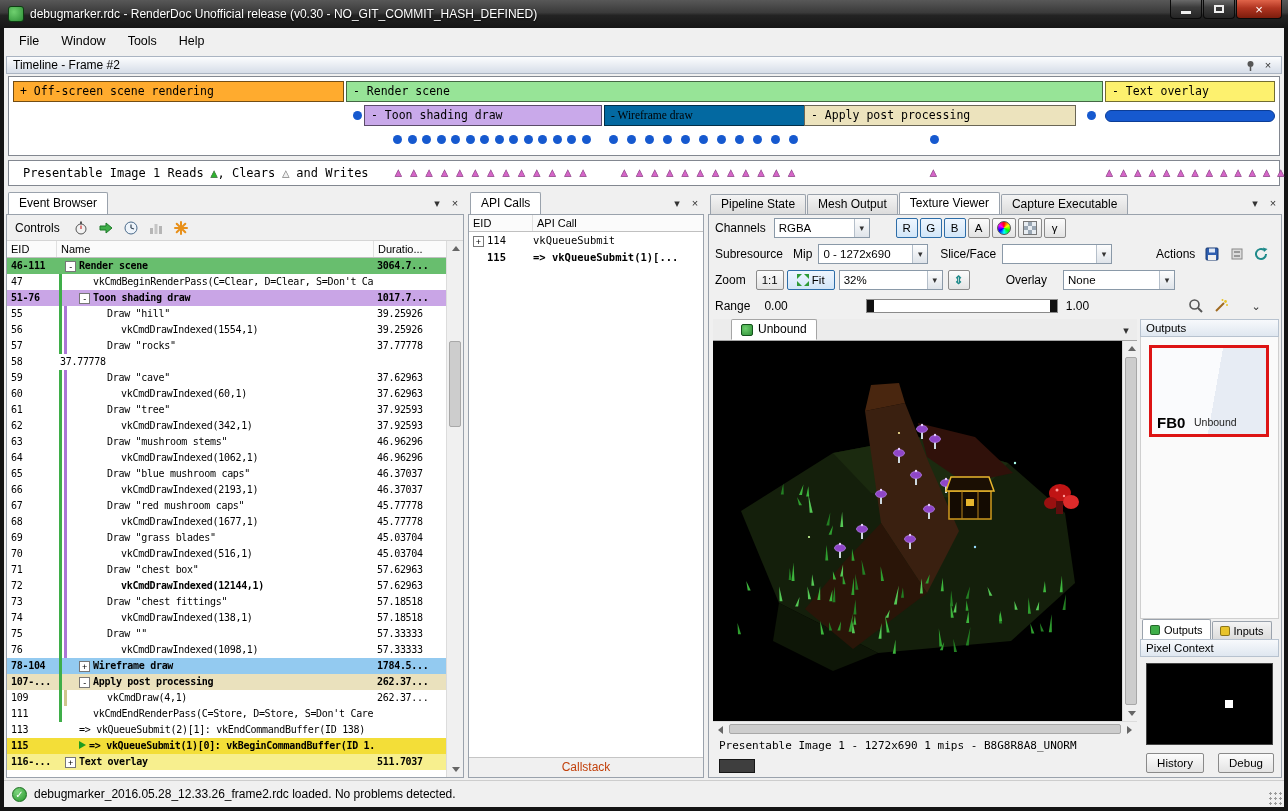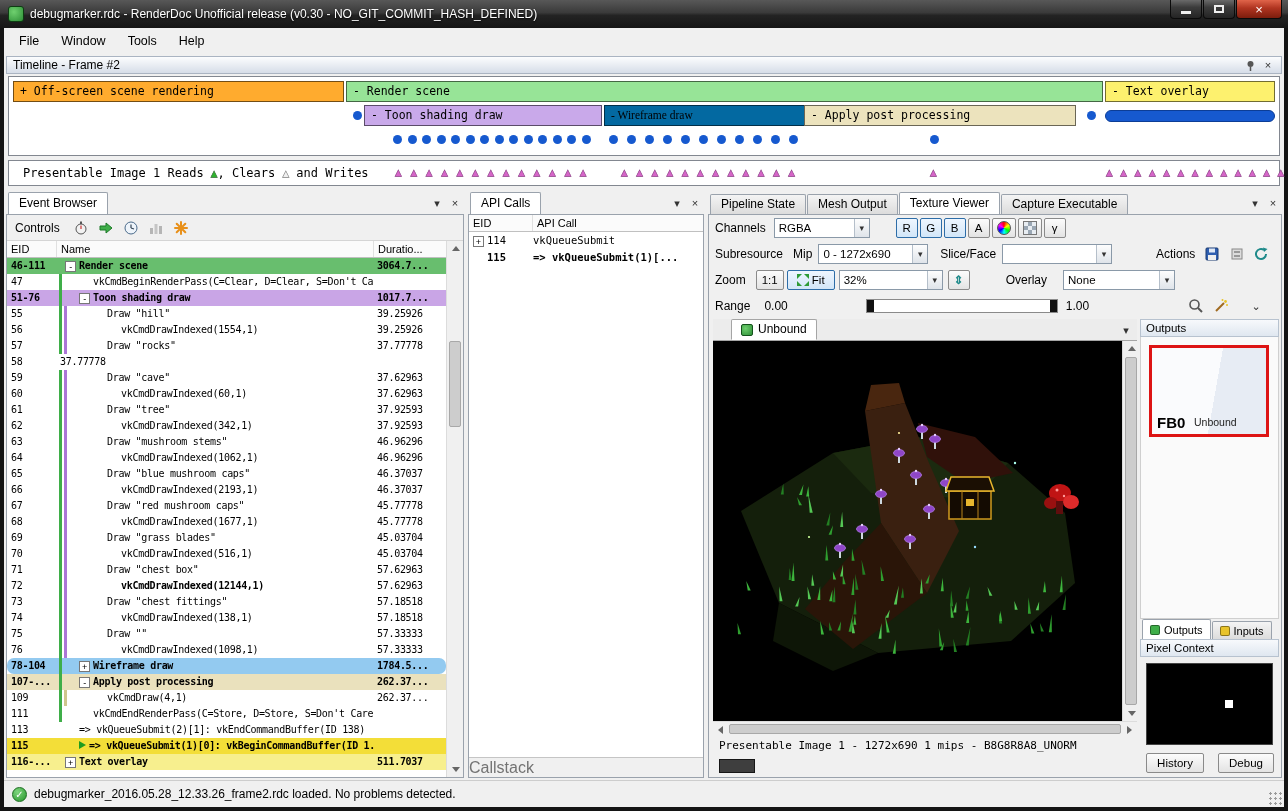--- a/index.html
+++ b/index.html
@@ -87,21 +87,21 @@
   .sb-thumb{position:absolute;left:2px;right:2px;background:#cdcdcd;border:1px solid #a8a8a8;border-radius:2px}
 
   
   #api-panel{left:468px;width:236px}
   #api-colhdr{position:absolute;left:0;right:0;top:0;height:17px;background:#fbfbfb;border-bottom:1px solid #c0c0c0;display:flex;font-size:11px;line-height:16px}
   #api-rows{position:absolute;left:0;right:0;top:17px;bottom:20px;overflow:hidden}
   .api-row{display:flex;height:17px;line-height:17px;font-family:"DejaVu Sans Mono",monospace;font-size:10.5px;white-space:nowrap}
   .api-eid{width:64px;flex:none;padding-left:4px}
   .api-call{flex:1;overflow:hidden}
   #callstack{position:absolute;left:0;right:0;bottom:0;height:20px;background:#f0f0f0;border-top:1px solid #c5c5c5;
-    text-align:left;line-height:19px;font-size:16px;color:#737373}
+    text-align:center;line-height:19px;font-size:12px;color:#c2410c}
 
   
   #rp-panel{left:708px;width:574px}
   #rp-content{background:#f0f0f0}
   .trow{position:absolute;left:0;right:0;height:26px;display:flex;align-items:center;padding:0 6px;font-size:12px}
   .combo{height:20px;background:#fff;border:1px solid #8a99a8;display:flex;align-items:center;font-size:11.5px;position:relative}
   .combo .cv{flex:1;padding:0 4px;white-space:nowrap;overflow:hidden}
   .combo .ca{width:15px;height:100%;background:linear-gradient(#fdfdfd,#dfe4ea);border-left:1px solid #b5bfca;
     display:flex;align-items:center;justify-content:center;font-size:9px;color:#333}
   .btn{height:20px;border:1px solid #8a8a8a;background:linear-gradient(#fcfcfc,#e3e3e3);border-radius:2px;
@@ -458,21 +458,21 @@
         <div class="eb-row">
           <div class="cell-eid">75</div>
           <div class="cell-name"><span class="strip" style="left: 2px; background: rgb(63, 174, 73);"></span><span class="strip" style="left: 7px; background: rgb(172, 118, 216);"></span><span style="padding-left: 36px;"><span class="expspace"></span><span>Draw ""</span></span></div>
           <div class="cell-dur">57.33333</div>
         </div>
         <div class="eb-row">
           <div class="cell-eid">76</div>
           <div class="cell-name"><span class="strip" style="left: 2px; background: rgb(63, 174, 73);"></span><span class="strip" style="left: 7px; background: rgb(172, 118, 216);"></span><span style="padding-left: 50px;"><span class="expspace"></span><span>vkCmdDrawIndexed(1098,1)</span></span></div>
           <div class="cell-dur">57.33333</div>
         </div>
-        <div class="eb-row b" style="background: rgb(147, 202, 240); border-radius: 7px;">
+        <div class="eb-row b" style="background: rgb(147, 202, 240);">
           <div class="cell-eid">78-104</div>
           <div class="cell-name"><span class="strip" style="left: 2px; background: rgb(63, 174, 73);"></span><span style="padding-left: 22px;"><span class="expbox">+</span><span>Wireframe draw</span></span></div>
           <div class="cell-dur">1784.5...</div>
         </div>
         <div class="eb-row b" style="background: rgb(234, 225, 189);">
           <div class="cell-eid">107-...</div>
           <div class="cell-name"><span class="strip" style="left: 2px; background: rgb(63, 174, 73);"></span><span style="padding-left: 22px;"><span class="expbox">-</span><span>Apply post processing</span></span></div>
           <div class="cell-dur">262.37...</div>
         </div>
         <div class="eb-row">

